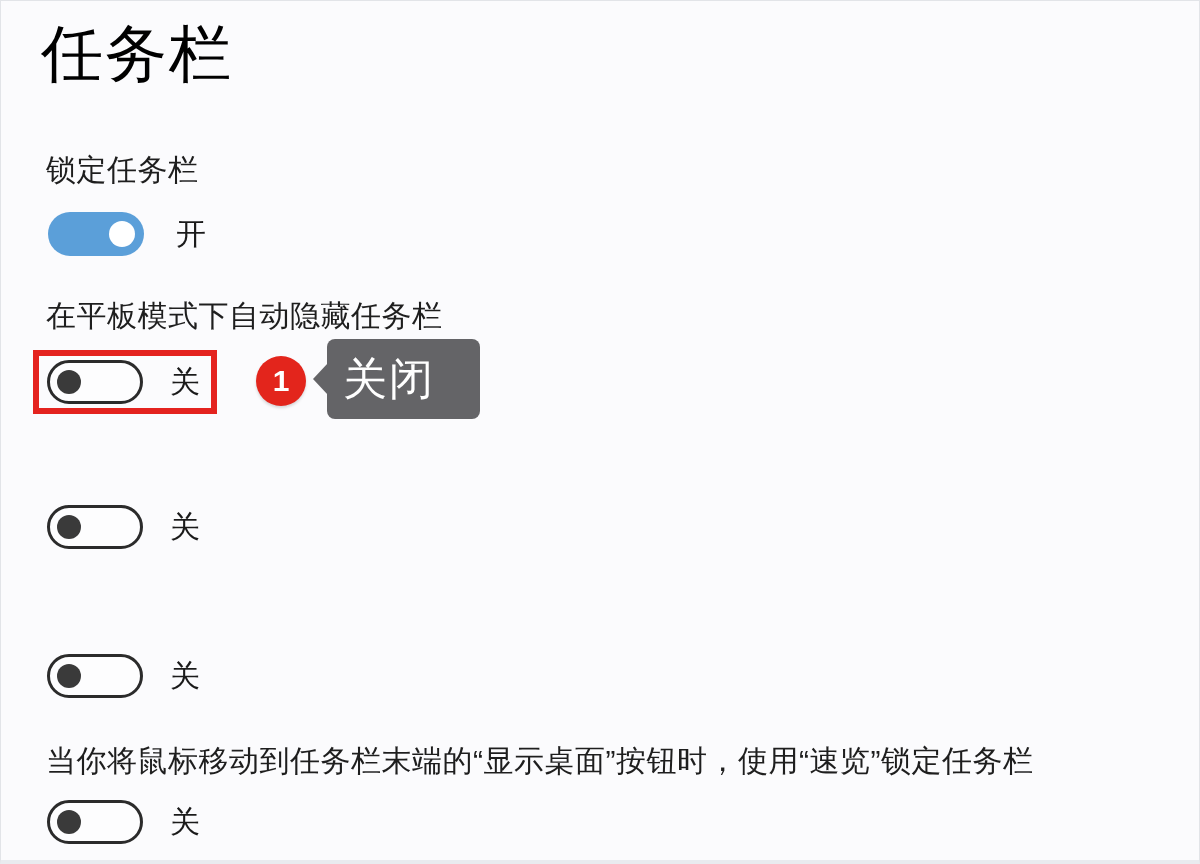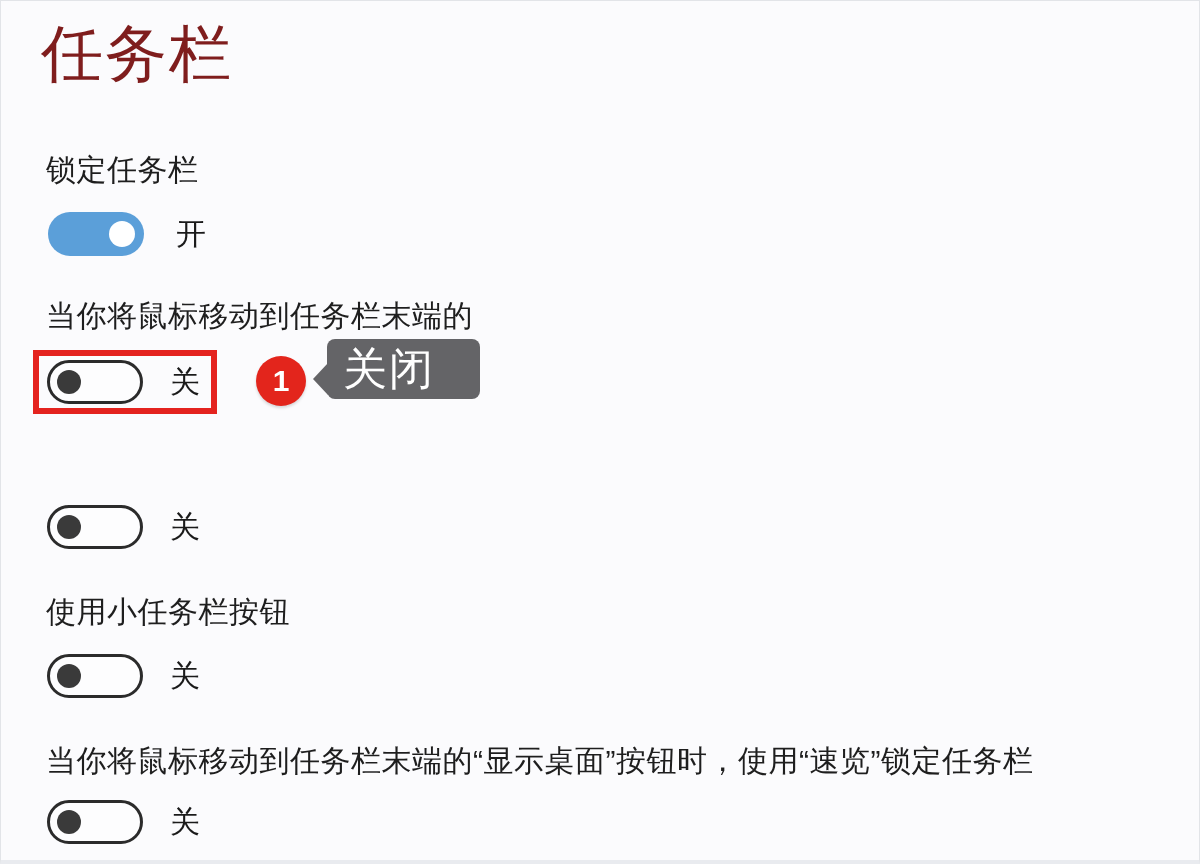--- a/index.html
+++ b/index.html
@@ -16,21 +16,21 @@
     border: 1px solid #e2e4e8;
     border-bottom: 4px solid #e9ebef;
     overflow: hidden;
   }
   .title {
     position: absolute;
     left: 40px; top: 16px;
     margin: 0;
     font-size: 62px;
     font-weight: 300;
-    color: #7f1d1d;
+    color: #000000;
     letter-spacing: 2px;
     line-height: 1.2;
   }
   .setting-label {
     position: absolute;
     left: 45px;
     font-size: 30px;
     line-height: 1.1;
     color: #1e1e1e;
     letter-spacing: 0.5px;
@@ -90,21 +90,21 @@
     font-size: 30px;
     font-weight: bold;
     display: flex;
     align-items: center;
     justify-content: center;
     box-shadow: 0 2px 3px rgba(0,0,0,0.15);
   }
   .callout {
     position: absolute;
     left: 326px; top: 338px;
-    width: 153px; height: 60px;
+    width: 153px; height: 80px;
     box-sizing: border-box;
     background: #646467;
     border-radius: 8px;
     color: #ffffff;
     font-size: 44px;
     display: flex;
     align-items: center;
     padding-left: 16px;
     letter-spacing: 2px;
   }
@@ -123,39 +123,38 @@
 <div class="page">
 
   <h1 class="title">任务栏</h1>
 
   <div class="setting-label" style="top:152px">锁定任务栏</div>
   <div class="toggle on" style="left:47px; top:211px">
     <span class="knob"></span>
   </div>
   <div class="state-label" style="left:175px; top:218px">开</div>
 
-  <div class="setting-label" style="top:298px">当你将鼠标移动到任务栏末端的</div>
+  <div class="setting-label" style="top:298px">在平板模式下自动隐藏任务栏</div>
   <div class="toggle off" style="left:46px; top:359px">
     <span class="knob"></span>
   </div>
   <div class="state-label" style="left:169px; top:366px">关</div>
 
   <div class="highlight-box"></div>
   <div class="step-badge">1</div>
   <div class="callout">
     <span class="callout-arrow"></span>
     <span>关闭</span>
   </div>
 
   <div class="toggle off" style="left:46px; top:504px">
     <span class="knob"></span>
   </div>
   <div class="state-label" style="left:169px; top:511px">关</div>
 
-  <div class="setting-label" style="top:594px">使用小任务栏按钮</div>
   <div class="toggle off" style="left:46px; top:653px">
     <span class="knob"></span>
   </div>
   <div class="state-label" style="left:169px; top:660px">关</div>
 
   <div class="setting-label" style="top:743px">当你将鼠标移动到任务栏末端的“显示桌面”按钮时，使用“速览”锁定任务栏</div>
   <div class="toggle off" style="left:46px; top:799px">
     <span class="knob"></span>
   </div>
   <div class="state-label" style="left:169px; top:806px">关</div>

